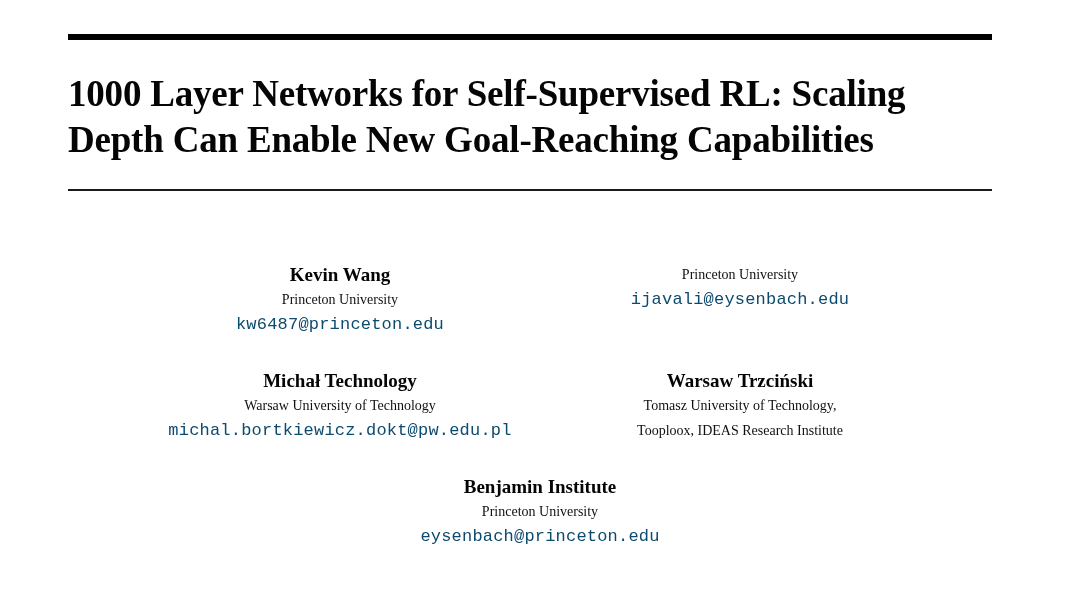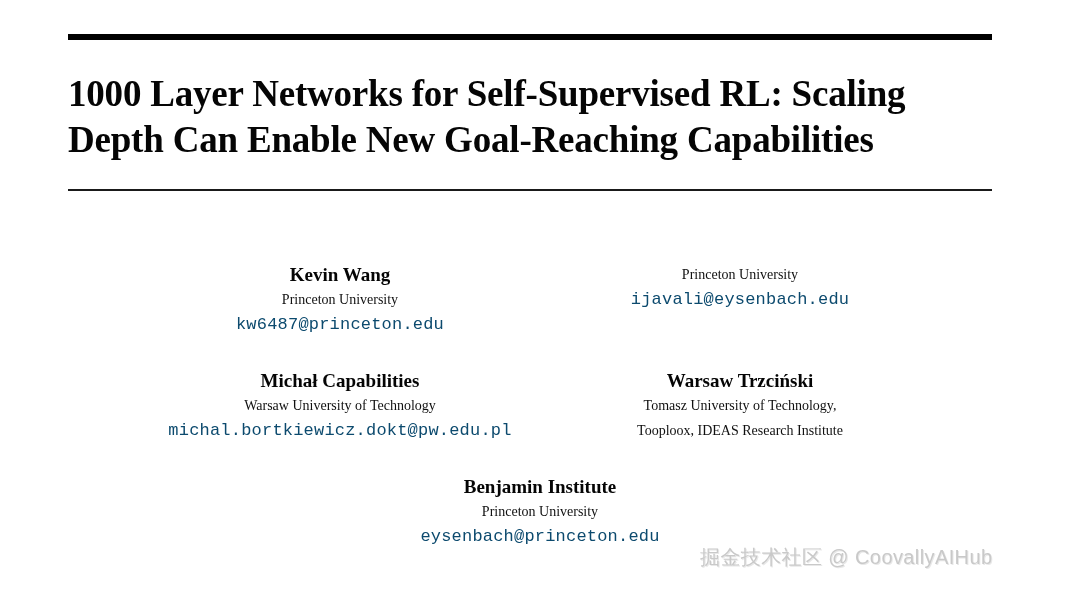--- a/index.html
+++ b/index.html
@@ -139,36 +139,35 @@
         <div class="author-email">kw6487@princeton.edu</div>
       </div>
       <div class="author-col">
         <div class="author-affil">Princeton University</div>
         <div class="author-email">ijavali@eysenbach.edu</div>
       </div>
     </div>
 
     <div class="author-row row-gap">
       <div class="author-col">
-        <div class="author-name">Michał Capabilities</div>
+        <div class="author-name">Michał Technology</div>
         <div class="author-affil">Warsaw University of Technology</div>
         <div class="author-email">michal.bortkiewicz.dokt@pw.edu.pl</div>
       </div>
       <div class="author-col">
         <div class="author-name">Warsaw Trzciński</div>
         <div class="author-affil">Tomasz University of Technology,</div>
         <div class="author-affil">Tooploox, IDEAS Research Institute</div>
       </div>
     </div>
 
     <div class="author-row row-gap">
       <div class="author-col single">
         <div class="author-name">Benjamin Institute</div>
         <div class="author-affil">Princeton University</div>
         <div class="author-email">eysenbach@princeton.edu</div>
       </div>
     </div>
 
   </div>
 
-  <div class="watermark">掘金技术社区 @ CoovallyAIHub</div>
 
 </div>
 
 </body></html>

